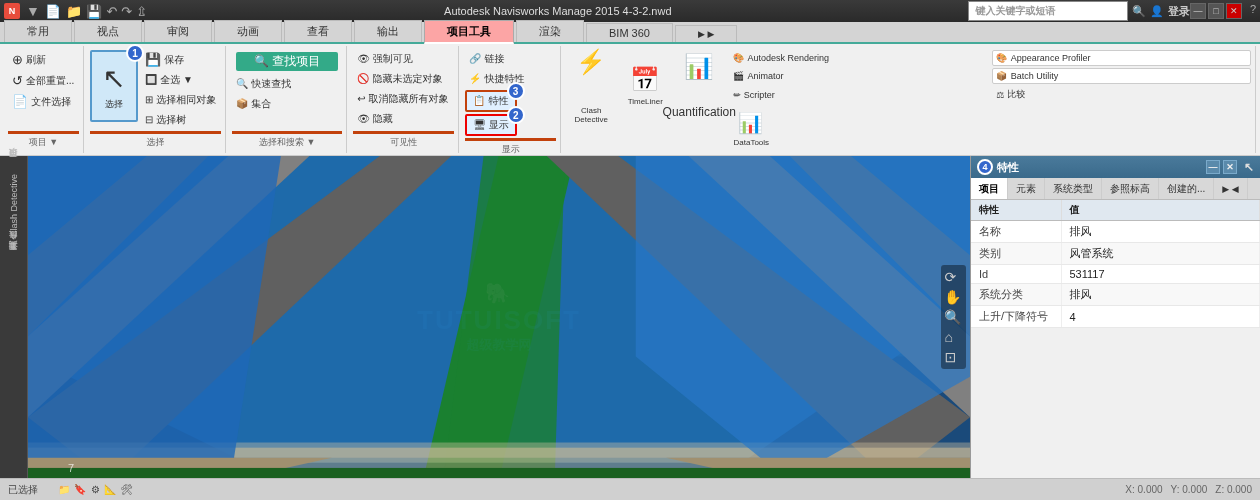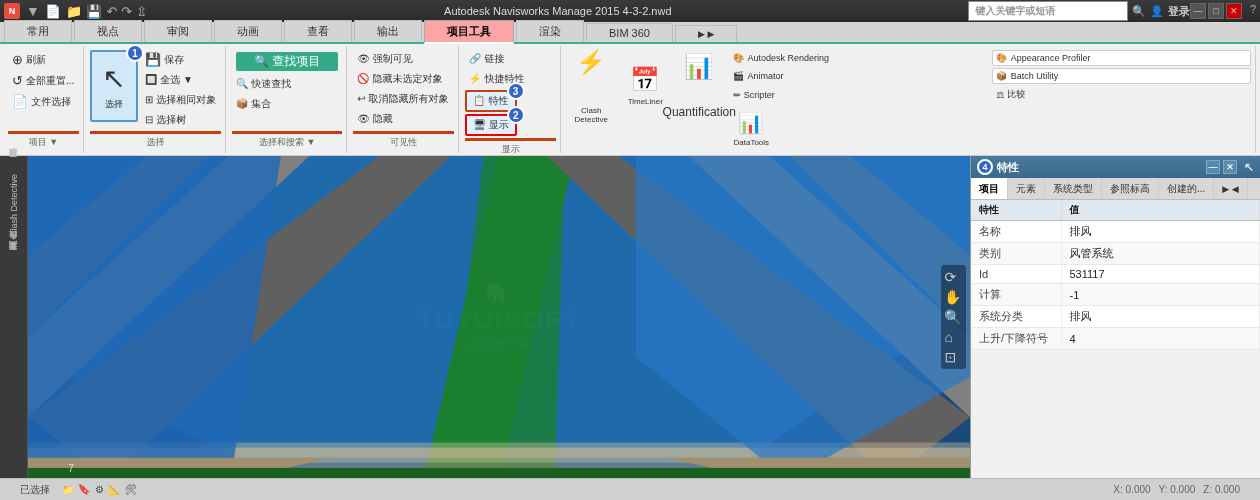--- a/index.html
+++ b/index.html
@@ -201,25 +201,25 @@
     }
     .prop-table td:first-child { width: 90px; color: #444; }
     .prop-table td:last-child { color: #222; }
 
     
     #statusbar {
       height: 22px;
       background: #d0d0d0;
       display: flex;
       align-items: center;
-      padding: 0 20px;
+      padding: 0 8px;
       font-size: 10px;
       color: #444;
       border-top: 1px solid #bbb;
-      gap: 8px;
+      gap: 16px;
     }
 
     
     .annot {
       position: absolute;
       width: 18px; height: 18px;
       border-radius: 50%;
       background: #3366cc;
       color: white;
       font-size: 10px;
@@ -573,24 +573,20 @@
           </tr>
           <tr>
             <td>类别</td>
             <td>风管系统</td>
           </tr>
           <tr>
             <td>Id</td>
             <td>531117</td>
           </tr>
           <tr>
-            <td>计算</td>
-            <td>-1</td>
-          </tr>
-          <tr>
             <td>系统分类</td>
             <td>排风</td>
           </tr>
           <tr>
             <td>上升/下降符号</td>
             <td>4</td>
           </tr>
         </tbody>
       </table>
     </div>

